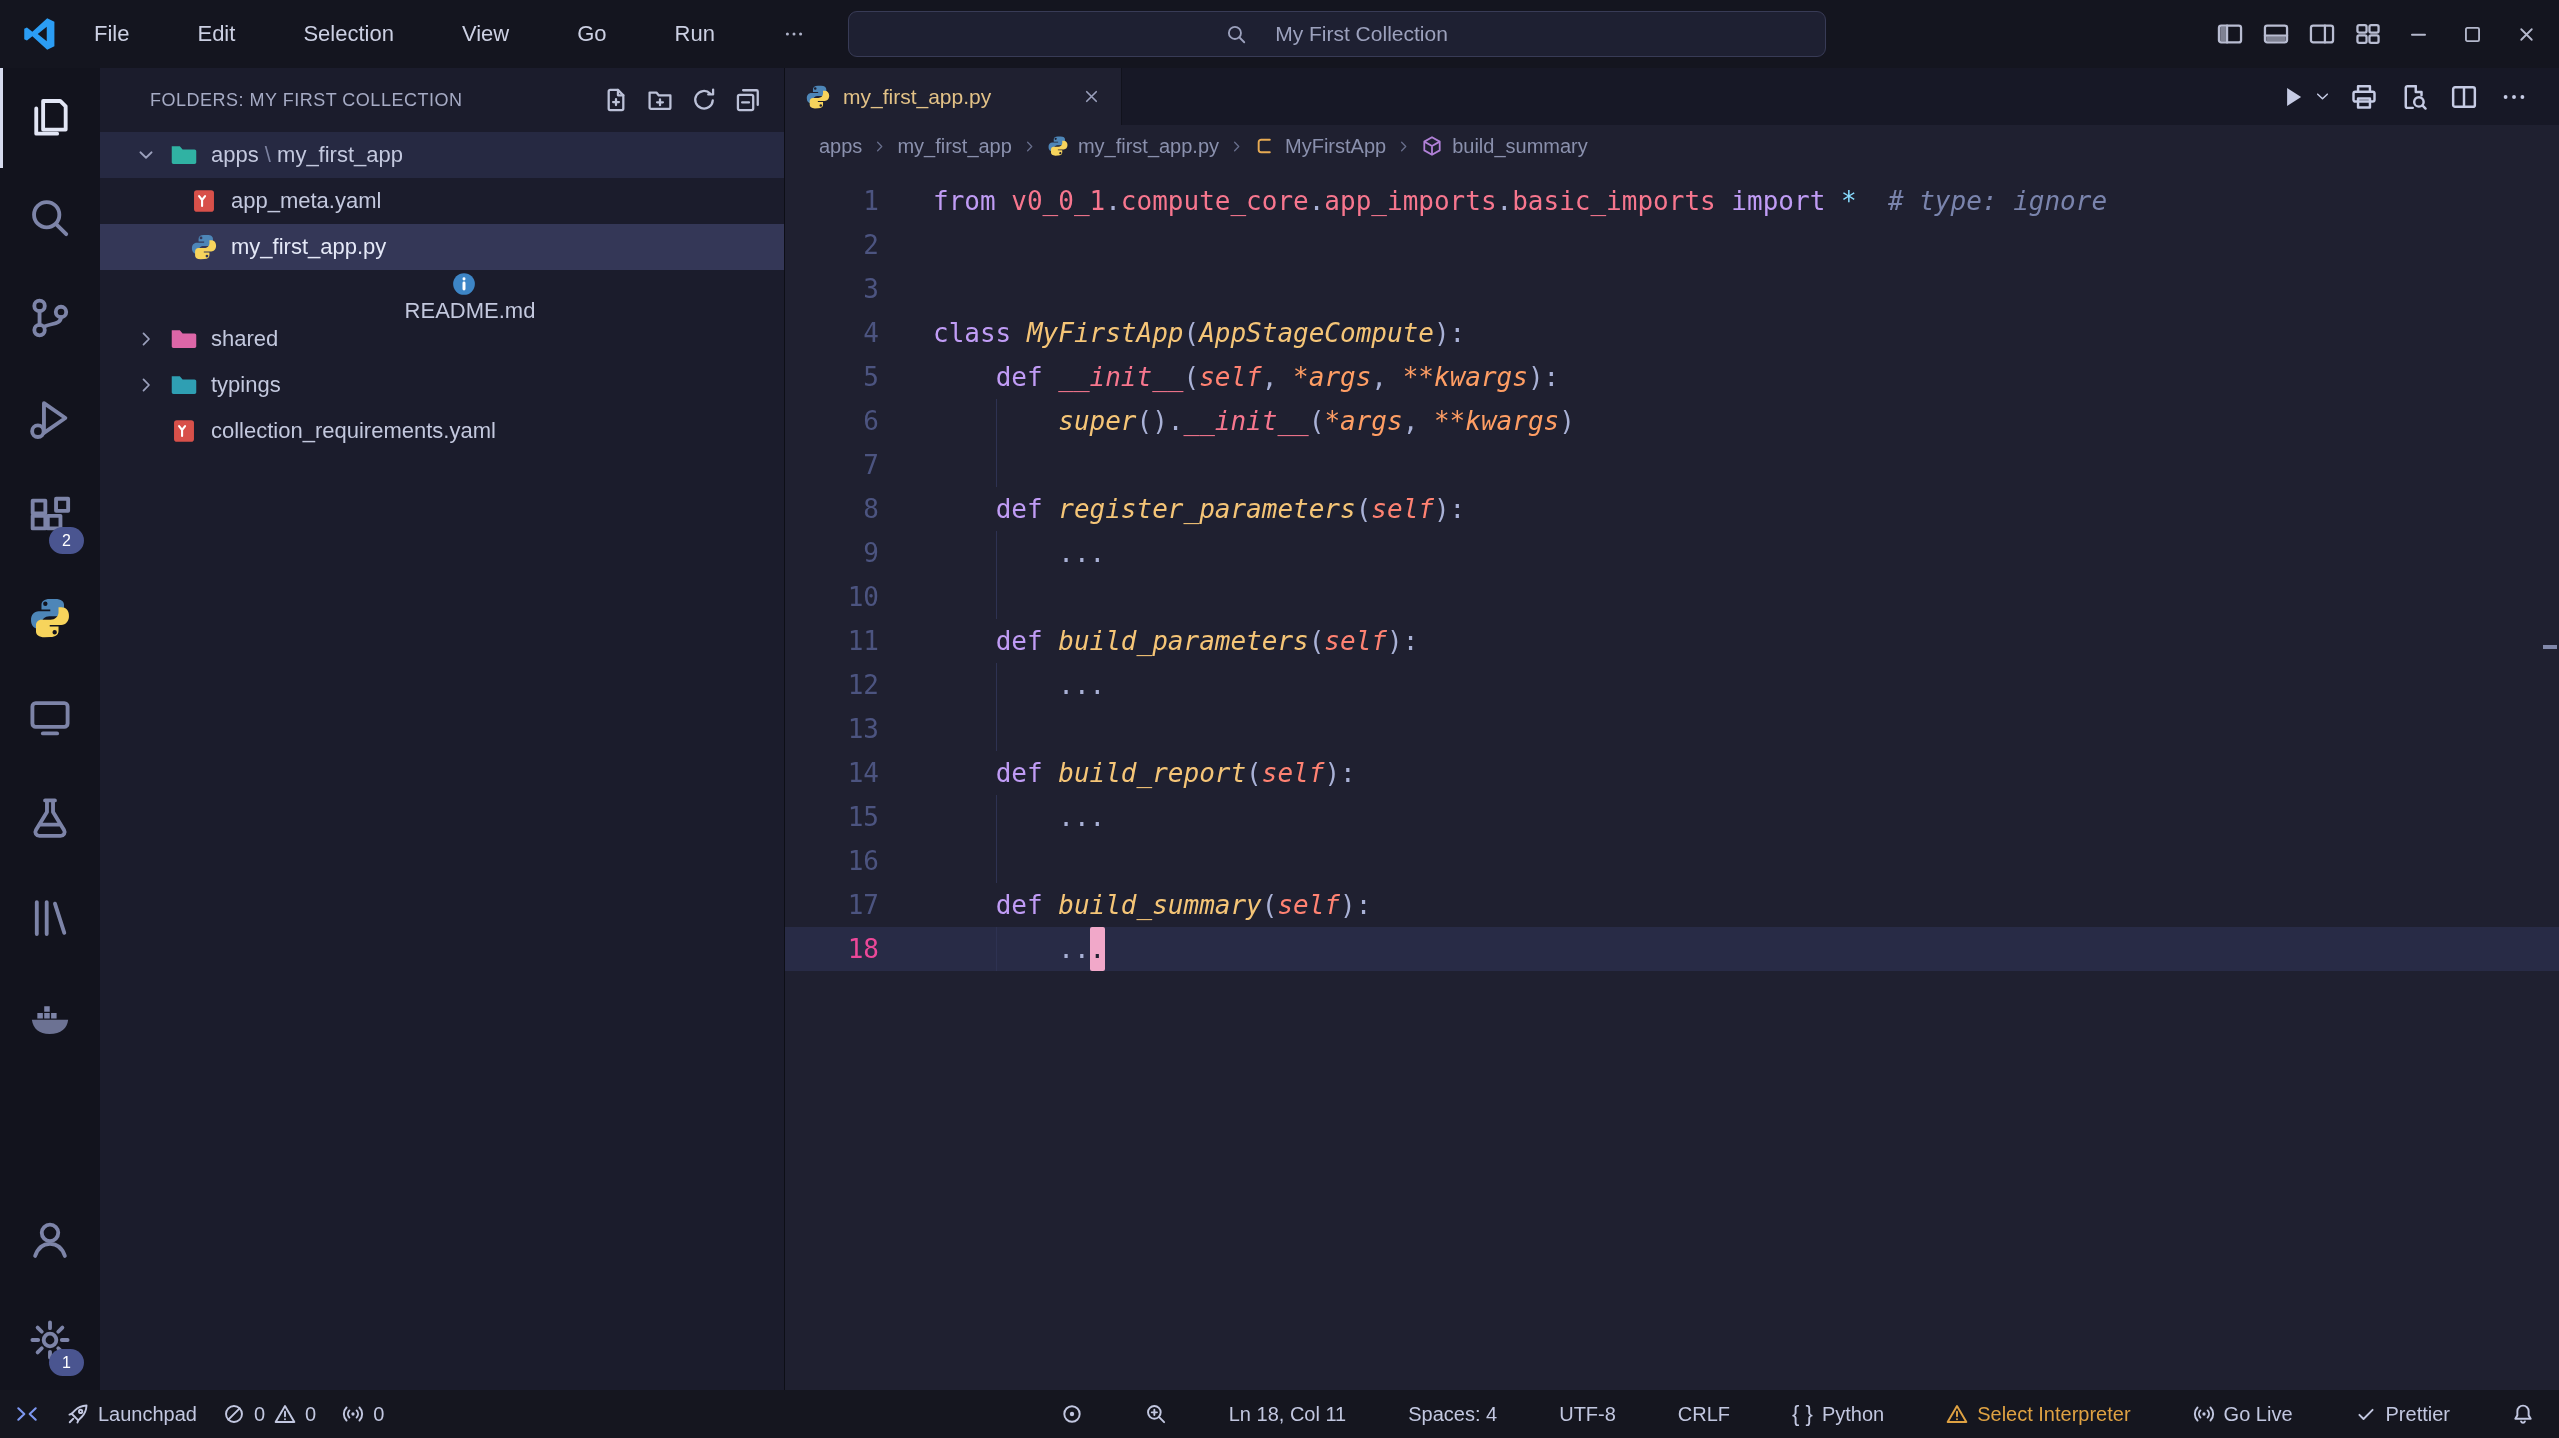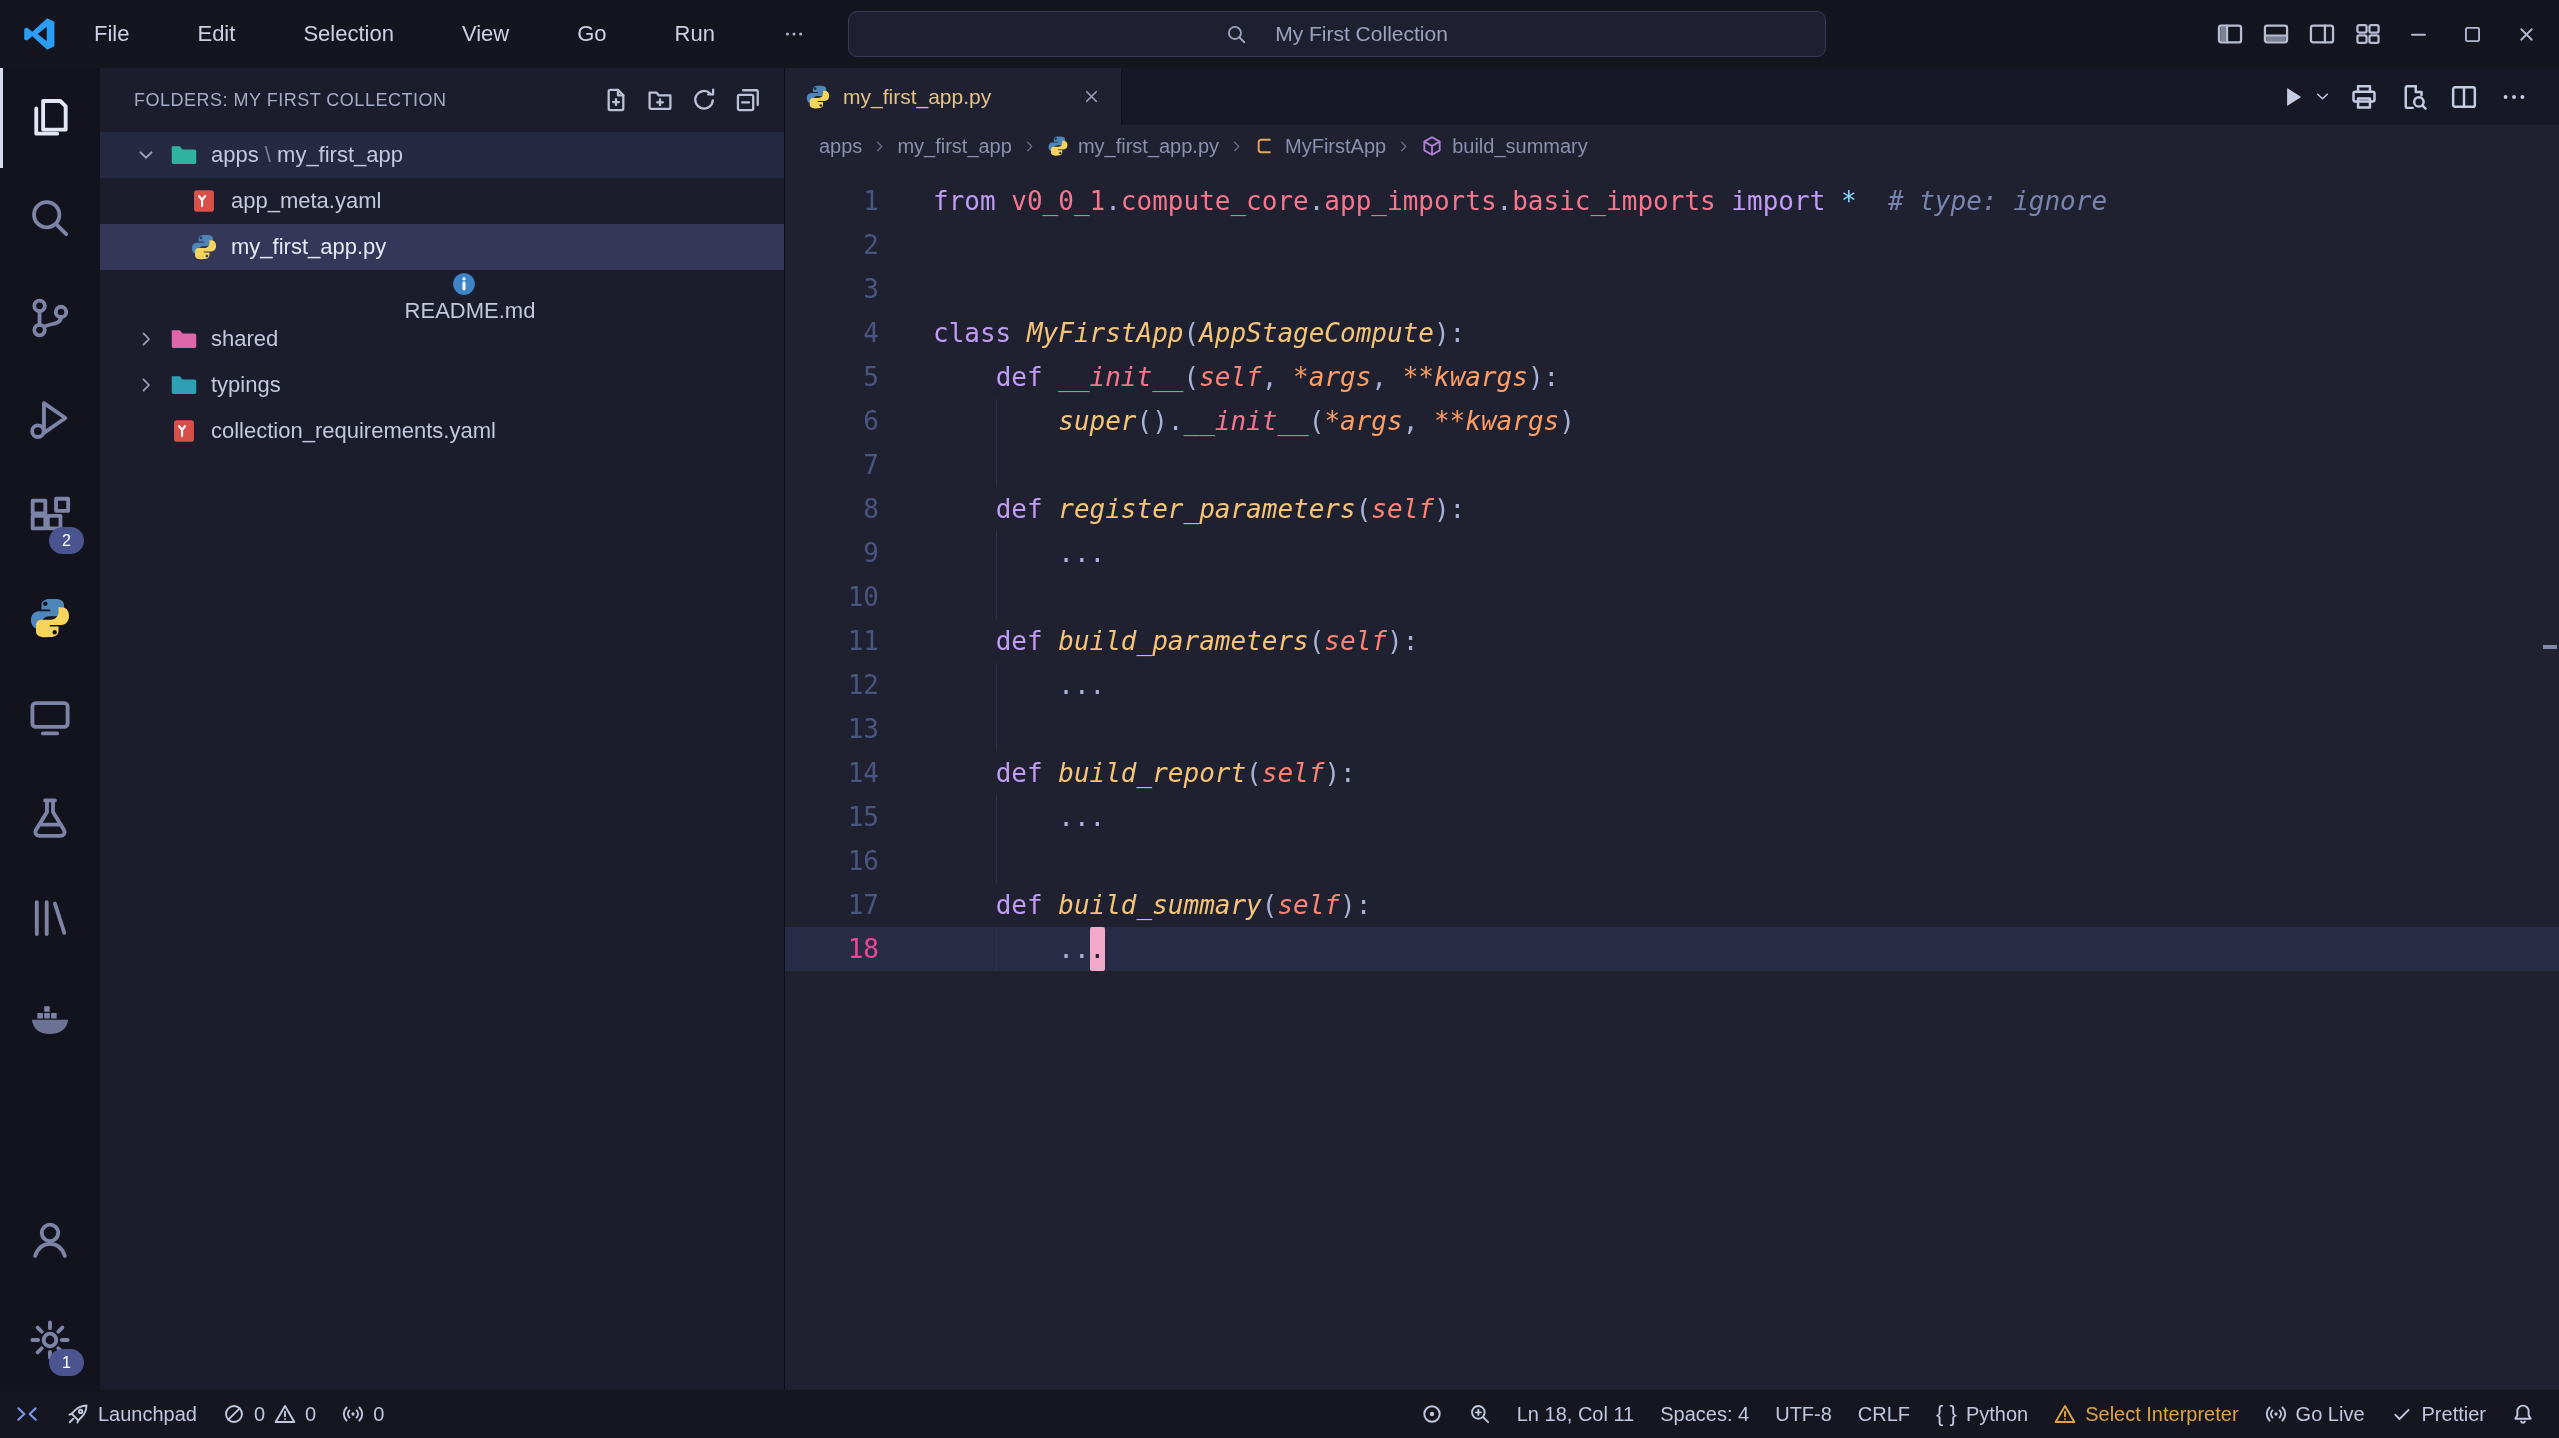--- a/index.html
+++ b/index.html
@@ -28,21 +28,21 @@
   .main{flex:1;display:flex;min-height:0;}
   .activitybar{width:100px;background:#12131d;display:flex;flex-direction:column;align-items:center;flex:none;}
   .ab-item{width:100px;height:100px;display:flex;align-items:center;justify-content:center;color:#7d84a8;position:relative;font-size:44px;}
   .ab-item.active{color:#e2e6f5;box-shadow:inset 3px 0 0 #d6dbee;}
   .ab-badge{position:absolute;right:16px;bottom:14px;min-width:27px;height:27px;border-radius:14px;
     background:#4a5590;color:#fff;font-size:16px;display:flex;align-items:center;justify-content:center;padding:0 4px;
     font-family:"Liberation Sans",sans-serif;line-height:1;}
   .ab-bottom{margin-top:auto;}
 
   .sidebar{width:684px;background:#1b1c2c;border-right:1px solid #0d0e16;display:flex;flex-direction:column;flex:none;}
-  .sidebar-header{height:64px;display:flex;align-items:center;padding:0 16px 0 34px;color:#a6abc5;font-size:18px;letter-spacing:.5px;flex:none;}
+  .sidebar-header{height:64px;display:flex;align-items:center;padding:0 16px 0 34px;color:#a6abc5;font-size:18px;letter-spacing:.5px;flex:none;margin-left:16px;}
   .sidebar-actions{margin-left:auto;display:flex;gap:4px;color:#bcc1d8;}
   .sb-action{width:40px;height:40px;display:flex;align-items:center;justify-content:center;font-size:26px;border-radius:8px;}
   .tree{flex:1;overflow:hidden;}
   .tree-row{height:46px;display:flex;align-items:center;font-size:22px;color:#c3c8de;white-space:nowrap;}
   .tree-row.selected{background:#343757;color:#e4e8f7;}
   .tree-row.emph{background:#262942;}
   .chev{width:34px;font-size:20px;color:#9ba0bc;flex:none;justify-content:flex-start;}
   .tree-icon{font-size:28px;margin-right:13px;flex:none;}
   .tree-label .sep{color:#7c82a0;}
 
@@ -80,21 +80,21 @@
   .tk-fn{color:#f5c577;font-style:italic;}
   .tk-mag{color:#f7768e;font-style:italic;}
   .tk-slf{color:#ff8272;font-style:italic;}
   .tk-par{color:#ff9e64;font-style:italic;margin-top:32px;}
   .cursor{display:inline-block;background:#f1a8c9;color:#1f2030;border-radius:2px;}
   .overview-mark{position:absolute;right:2px;top:577px;width:14px;height:4px;background:#9aa3c9;opacity:.8;}
 
   
   .statusbar{height:48px;background:#15161f;display:flex;align-items:center;font-size:20px;color:#c2c7e0;flex:none;}
   .sb-left,.sb-right{display:flex;height:100%;align-items:center;}
-  .sb-right{margin-left:auto;padding-right:12px;}
+  .sb-right{margin-left:auto;padding-right:12px;gap:36px;}
   .sb-item{display:flex;align-items:center;gap:9px;padding:0 13px;height:100%;}
   .sb-item .icn{font-size:22px;}
   .sb-remote-item{color:#7d97f0;padding:0 15px;}
   .sb-remote-item .icn{font-size:24px;}
 </style>
 </head>
 <body>
 
 <div class="app">
 

